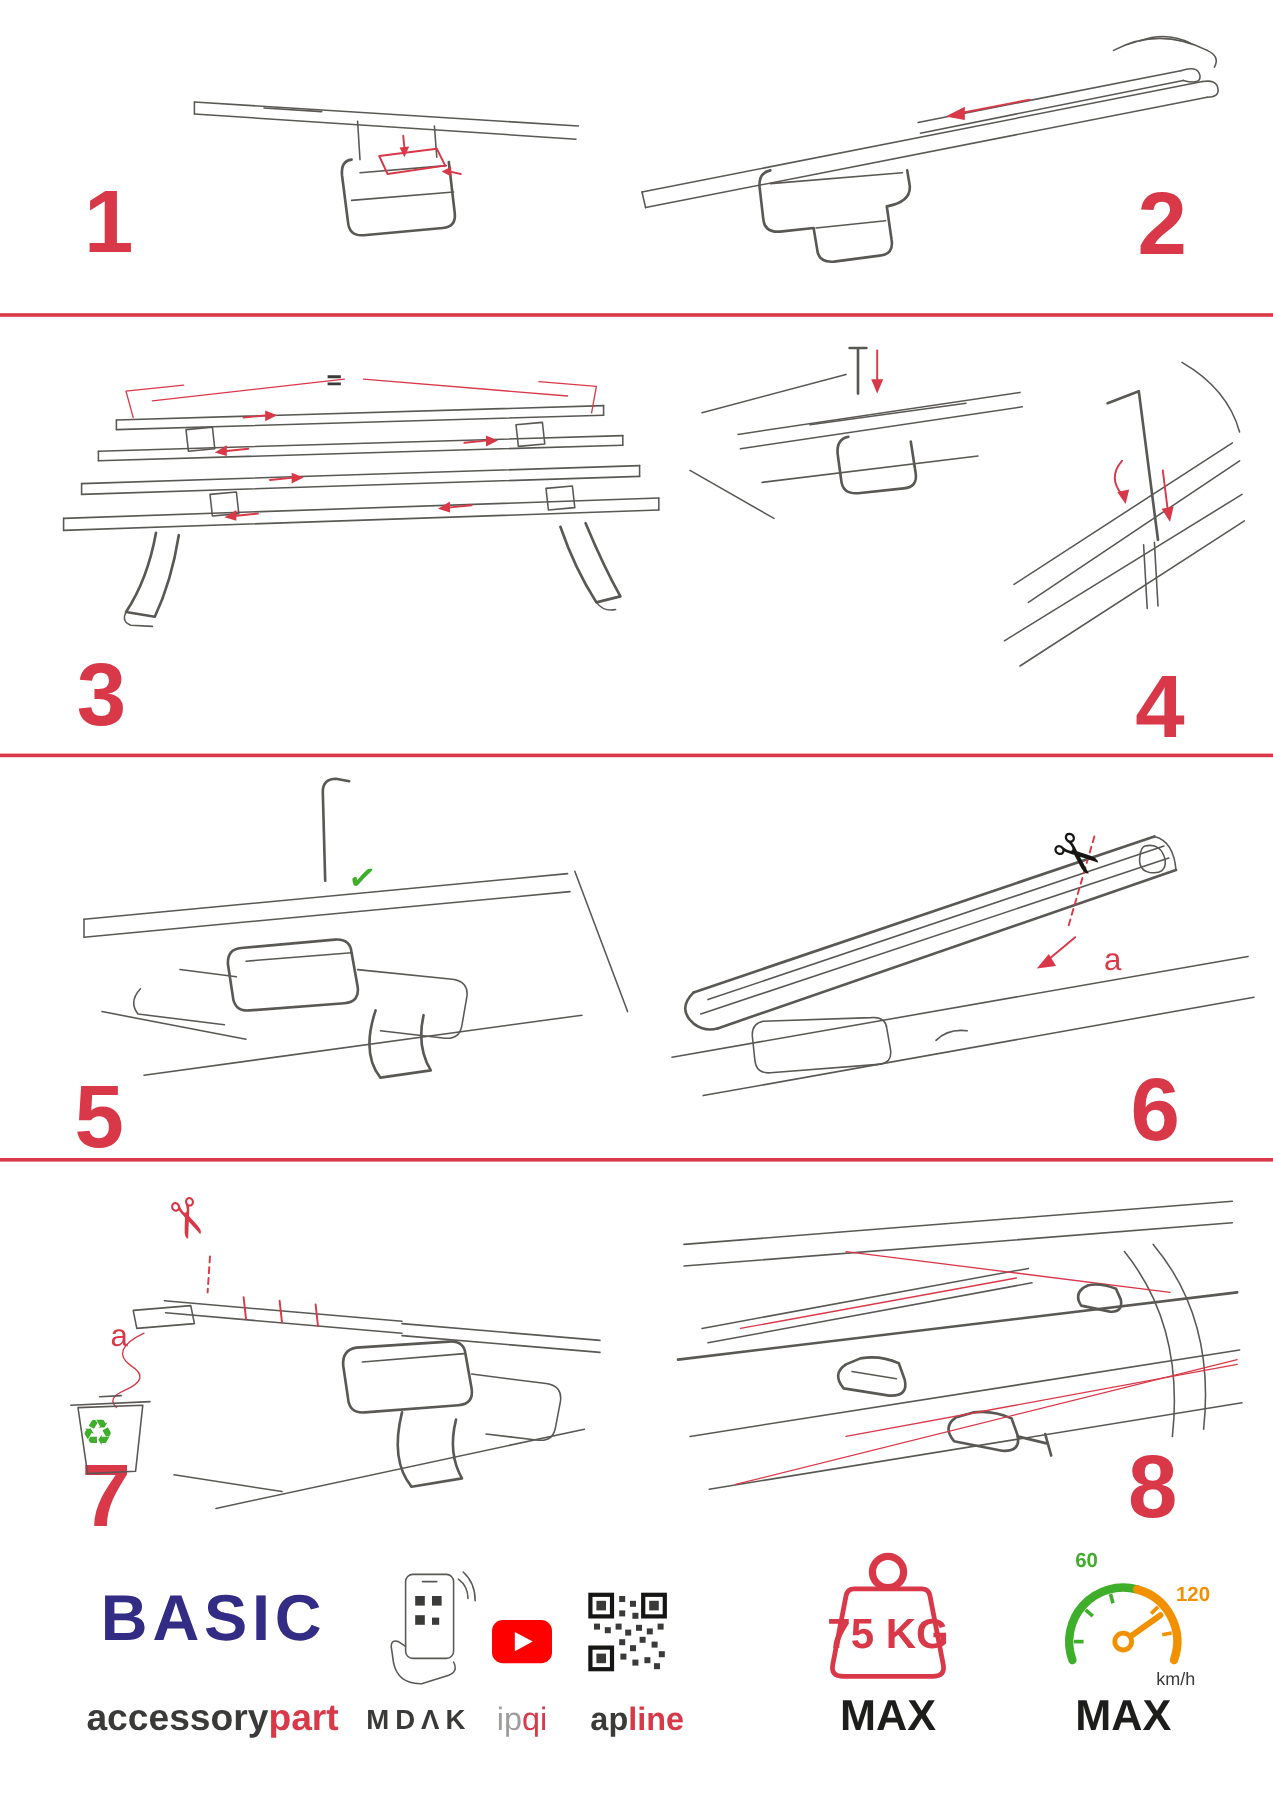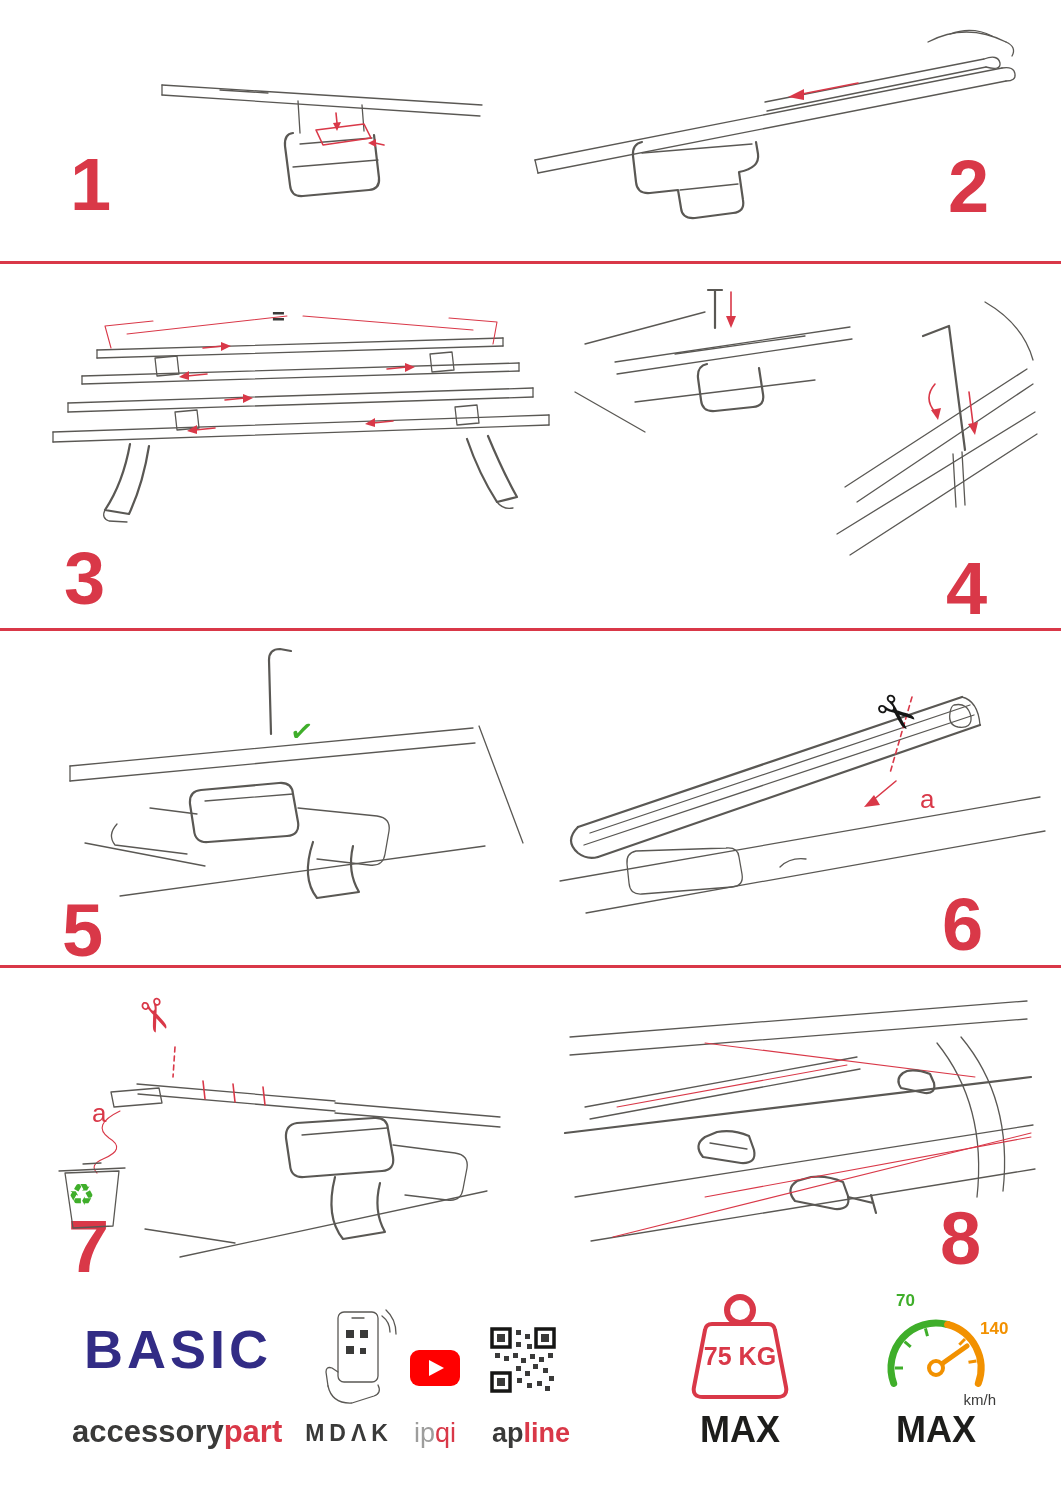--- a/index.html
+++ b/index.html
@@ -52,21 +52,21 @@
   #mdak  { left:294px; top:1422px; width:110px; text-align:center; font-size:23px; font-weight:700; letter-spacing:5px; color:var(--ink,#3a3a39); }
   #yt-icon { left:410px; top:1350px; width:50px; height:36px; }
   #ipqi  { left:400px; top:1420px; width:70px; text-align:center; font-size:27px; font-weight:500; }
   #ipqi .s1 { color:var(--muted,#9d9d9c); }
   #ipqi .s2 { color:var(--accent,#d93848); }
   #qr-icon { left:489px; top:1326px; width:68px; height:68px; }
   #apline { left:480px; top:1420px; width:90px; text-align:right; font-size:27px; font-weight:700; }
   #apline .s1 { color:var(--ink,#3a3a39); }
   #apline .s2 { color:var(--accent,#d93848); }
   #wt-icon { left:670px; top:1290px; width:140px; height:115px; }
-  #wt-val { left:670px; top:1344px; width:140px; text-align:center; font-size:25px; font-weight:700; color:var(--accent,#d93848); }
+  #wt-val { left:670px; top:1344px; width:140px; text-align:center; font-size:35px; font-weight:700; color:var(--accent,#d93848); }
   #wt-max { left:670px; top:1412px; width:140px; text-align:center; font-size:36px; font-weight:700; color:var(--dark,#1d1d1b); }
   #sp-icon { left:876px; top:1292px; width:120px; height:112px; }
   #sp-60  { left:896px; top:1292px; font-size:17px; font-weight:700; color:var(--green,#3fae2a); }
   #sp-120 { left:980px; top:1320px; font-size:17px; font-weight:700; color:var(--orange,#f29100); }
   #sp-unit { left:876px; top:1392px; width:120px; text-align:right; font-size:15px; color:var(--ink,#3a3a39); }
   #sp-max { left:876px; top:1412px; width:120px; text-align:center; font-size:36px; font-weight:700; color:var(--dark,#1d1d1b); }
 </style>
 </head>
 <body>
 
@@ -393,18 +393,18 @@
     <path d="M17.7,91.4 A45,45 0 0 1 71.6,32.5" fill="none" stroke="var(--green,#3fae2a)" stroke-width="7" stroke-linecap="round"></path>
     <path d="M71.6,32.5 A45,45 0 0 1 102.3,91.4" fill="none" stroke="var(--orange,#f29100)" stroke-width="7" stroke-linecap="round"></path>
     <path d="M27,76 L19,76" stroke="var(--green,#3fae2a)" stroke-width="3"></path>
     <path d="M34.7,54.8 L28.6,49.6" stroke="var(--green,#3fae2a)" stroke-width="3"></path>
     <path d="M51.5,44.1 L49.4,36.4" stroke="var(--green,#3fae2a)" stroke-width="3"></path>
     <path d="M83.3,52.7 L89,47" stroke="var(--orange,#f29100)" stroke-width="3"></path>
     <path d="M92.5,70.3 L100.4,68.9" stroke="var(--orange,#f29100)" stroke-width="3"></path>
     <path d="M60,76 L91,54" stroke="var(--orange,#f29100)" stroke-width="5" stroke-linecap="round"></path>
     <circle cx="60" cy="76" r="7" fill="#ffffff" stroke="var(--orange,#f29100)" stroke-width="4"></circle>
   </svg>
-  <span class="anno" id="sp-60">70</span>
-  <span class="anno" id="sp-120">140</span>
+  <span class="anno" id="sp-60">60</span>
+  <span class="anno" id="sp-120">120</span>
   <span class="anno" id="sp-unit">km/h</span>
   <span class="anno" id="sp-max">MAX</span>
 
 </div>
 
 </body></html>

